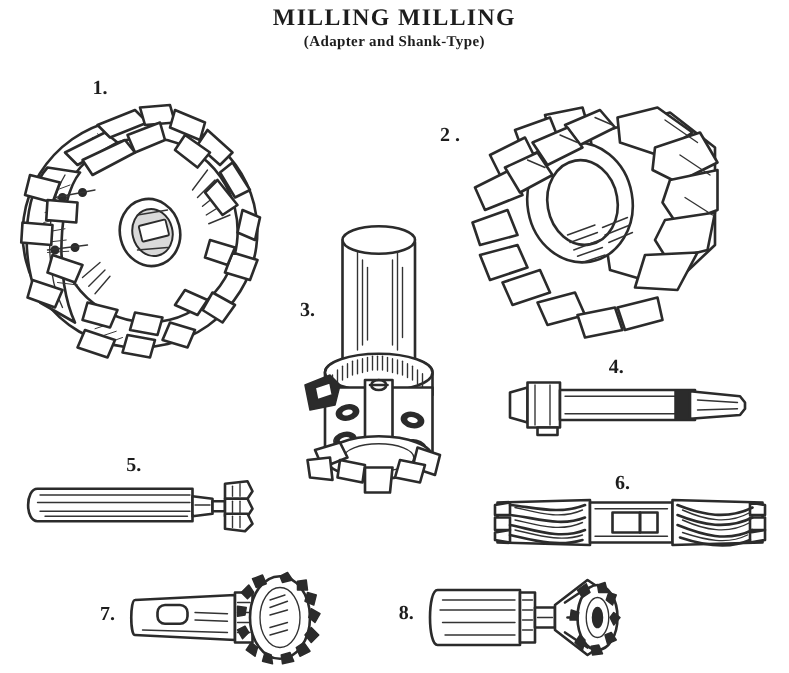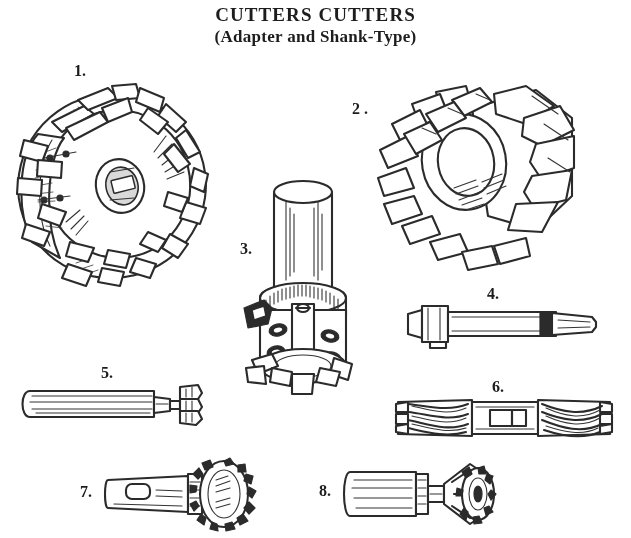--- a/index.html
+++ b/index.html
@@ -30,21 +30,21 @@
     font-family: "Liberation Serif", "DejaVu Serif", serif;
     font-weight: bold;
     font-size: 19px;
     letter-spacing: 1.1px;
     color: #1d1d1d;
     display: block;
   }
   .title-sub {
     font-family: "Liberation Serif", "DejaVu Serif", serif;
     font-weight: bold;
-    font-size: 17px;
+    font-size: 12px;
     letter-spacing: 0.3px;
     color: #1d1d1d;
     display: block;
     margin-top: 1px;
   }
   .fig-label {
     position: absolute;
     font-family: "Liberation Serif", "DejaVu Serif", serif;
     font-weight: bold;
     font-size: 16px;
@@ -103,21 +103,21 @@
     stroke-width: 1.6;
     stroke-linejoin: round;
   }
 </style>
 </head>
 <body>
 
 <div id="page">
 
   <div id="titleblock">
-    <span class="title-main">CUTTERS CUTTERS</span>
+    <span class="title-main">MILLING MILLING</span>
     <span class="title-sub">(Adapter and Shank-Type)</span>
   </div>
 
   <div class="art" style="left:8px; top:82px;">
     <svg width="220" height="215" viewBox="0 0 220 215">
       <g>
 
         <ellipse class="paper" cx="104" cy="104" rx="94" ry="92" transform="rotate(-14 104 104)"></ellipse>
 
         <ellipse class="ink" cx="110" cy="102" rx="72" ry="74" transform="rotate(-14 110 102)"></ellipse>

